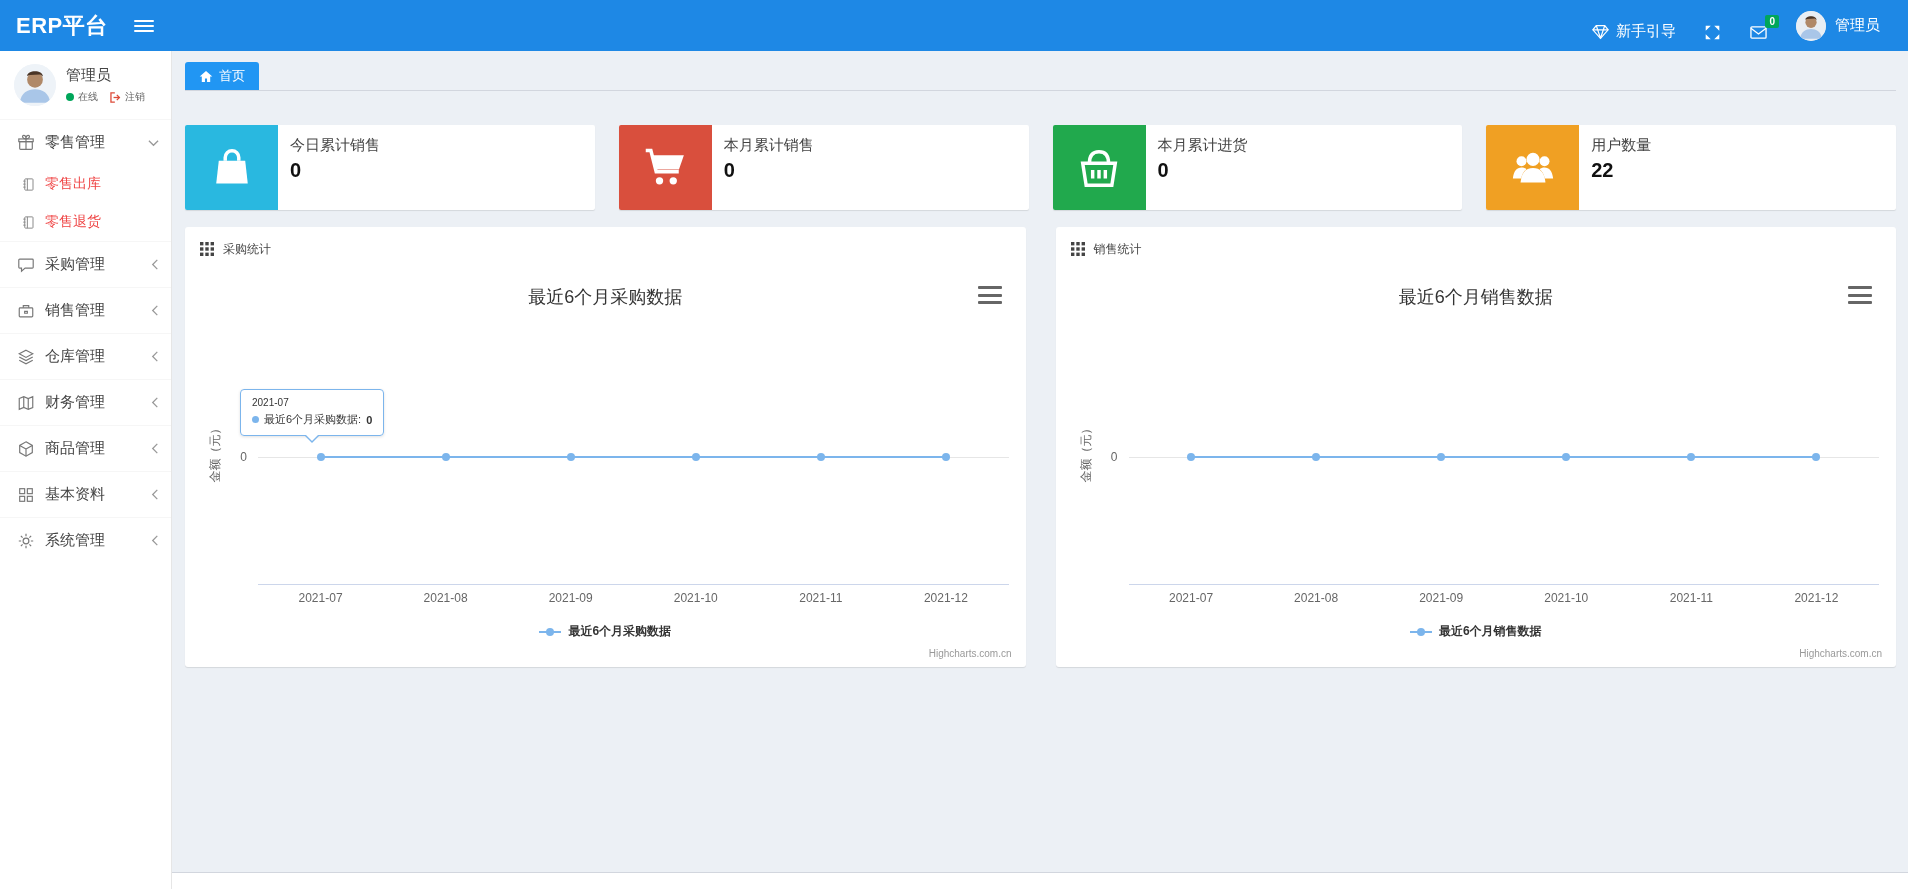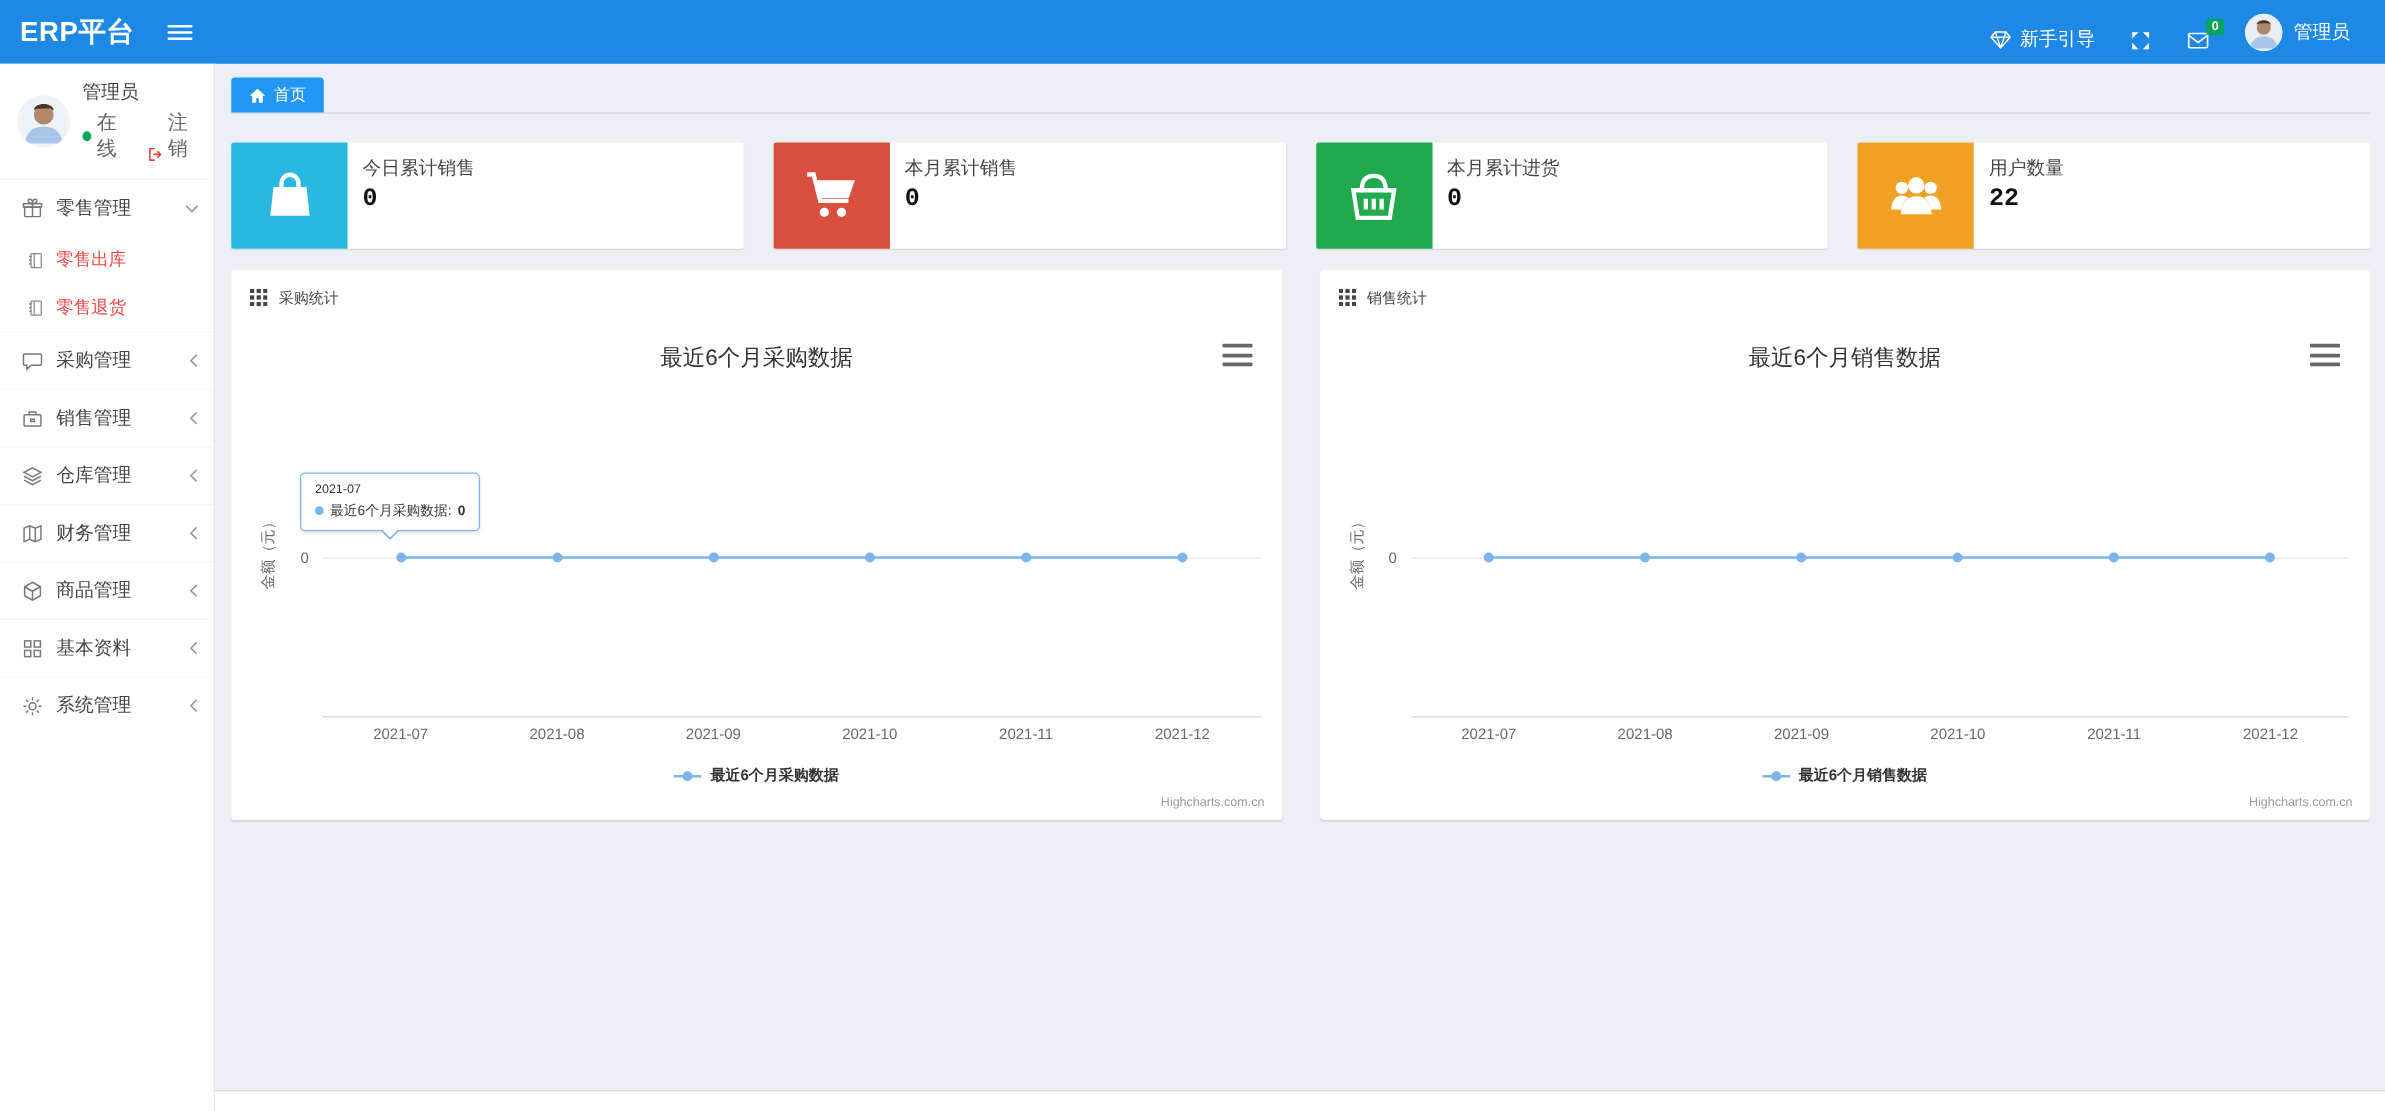--- a/index.html
+++ b/index.html
@@ -20,40 +20,40 @@
   .avatar-sm { width:30px; height:30px; border-radius:50%; overflow:hidden; background:#dce9f5; flex:none; }
 
   
   .layout { display:flex; height:838px; }
 
   
   .sidebar { width:172px; background:#fff; border-right:1px solid #e6e6e6; flex:none; display:flex; flex-direction:column; }
   .user-panel { display:flex; align-items:center; gap:10px; padding:13px 8px 13px 14px; }
   .avatar-lg { width:42px; height:42px; border-radius:50%; overflow:hidden; background:#eef3f8; flex:none; }
   .user-name { font-size:15px; color:#444; }
-  .user-status { display:flex; align-items:center; gap:4px; margin-top:5px; font-size:16px; color:#666; }
+  .user-status { display:flex; align-items:center; gap:4px; margin-top:5px; font-size:10px; color:#666; }
   .dot { width:8px; height:8px; border-radius:50%; background:#00a65a; display:inline-block; }
   .logout { display:flex; align-items:flex-end; gap:3px; margin-left:7px; cursor:pointer; color:#666; }
   .menu { display:flex; flex-direction:column;justify-content:flex-end; }
   .menu-item { height:46px; display:flex; align-items:center; gap:10px; padding:0 12px 0 17px;
                font-size:15px; color:#444; cursor:pointer; border-top:1px solid #f6f6f6; }
   .menu-item svg.mi { color:#777; flex:none; }
   .chev { margin-left:auto; color:#999; display:flex; }
   .submenu { display:flex; flex-direction:column; }
   .menu-sub-item { height:38px; display:flex; align-items:center; gap:9px; padding-left:21px;
                    font-size:14px; color:#ef4444; cursor:pointer; }
   .menu-sub-item svg { color:#888; flex:none; }
 
   
   .content { flex:1; display:flex; flex-direction:column; padding:0 12px 0 13px; }
   .tabs-bar { margin-top:6px; height:34px; border-bottom:1px solid #d2d6de; display:flex; align-items:flex-end; }
   .tab { height:28px; background:#2196f3; color:#fff; font-size:13px; display:flex; align-items:center;
          gap:6px; padding:0 14px; border-radius:3px 3px 0 0; cursor:pointer; }
 
-  .cards-row { display:flex; gap:24px; margin-top:23px;font-family:Liberation Mono, monospace; }
+  .cards-row { display:flex; gap:24px; margin-top:34px; }
   .info-box { flex:1; height:85px; background:#fff; border-radius:2px; display:flex;
               box-shadow:0 1px 1px rgba(0,0,0,.1); }
   .info-box-icon { width:93px; height:85px; display:flex; align-items:center; justify-content:center;
                    border-radius:2px 0 0 2px; flex:none; }
   .info-box-body { padding:11px 12px; }
   .info-label { font-size:15px; color:#444; }
   .info-value { font-size:20px; font-weight:bold; color:#111; margin-top:4px; }
 
   .charts-row { display:flex; gap:30px; margin-top:17px; }
   .panel { flex:1; height:440px; background:#fff; border-radius:3px; box-shadow:0 1px 1px rgba(0,0,0,.1); }

